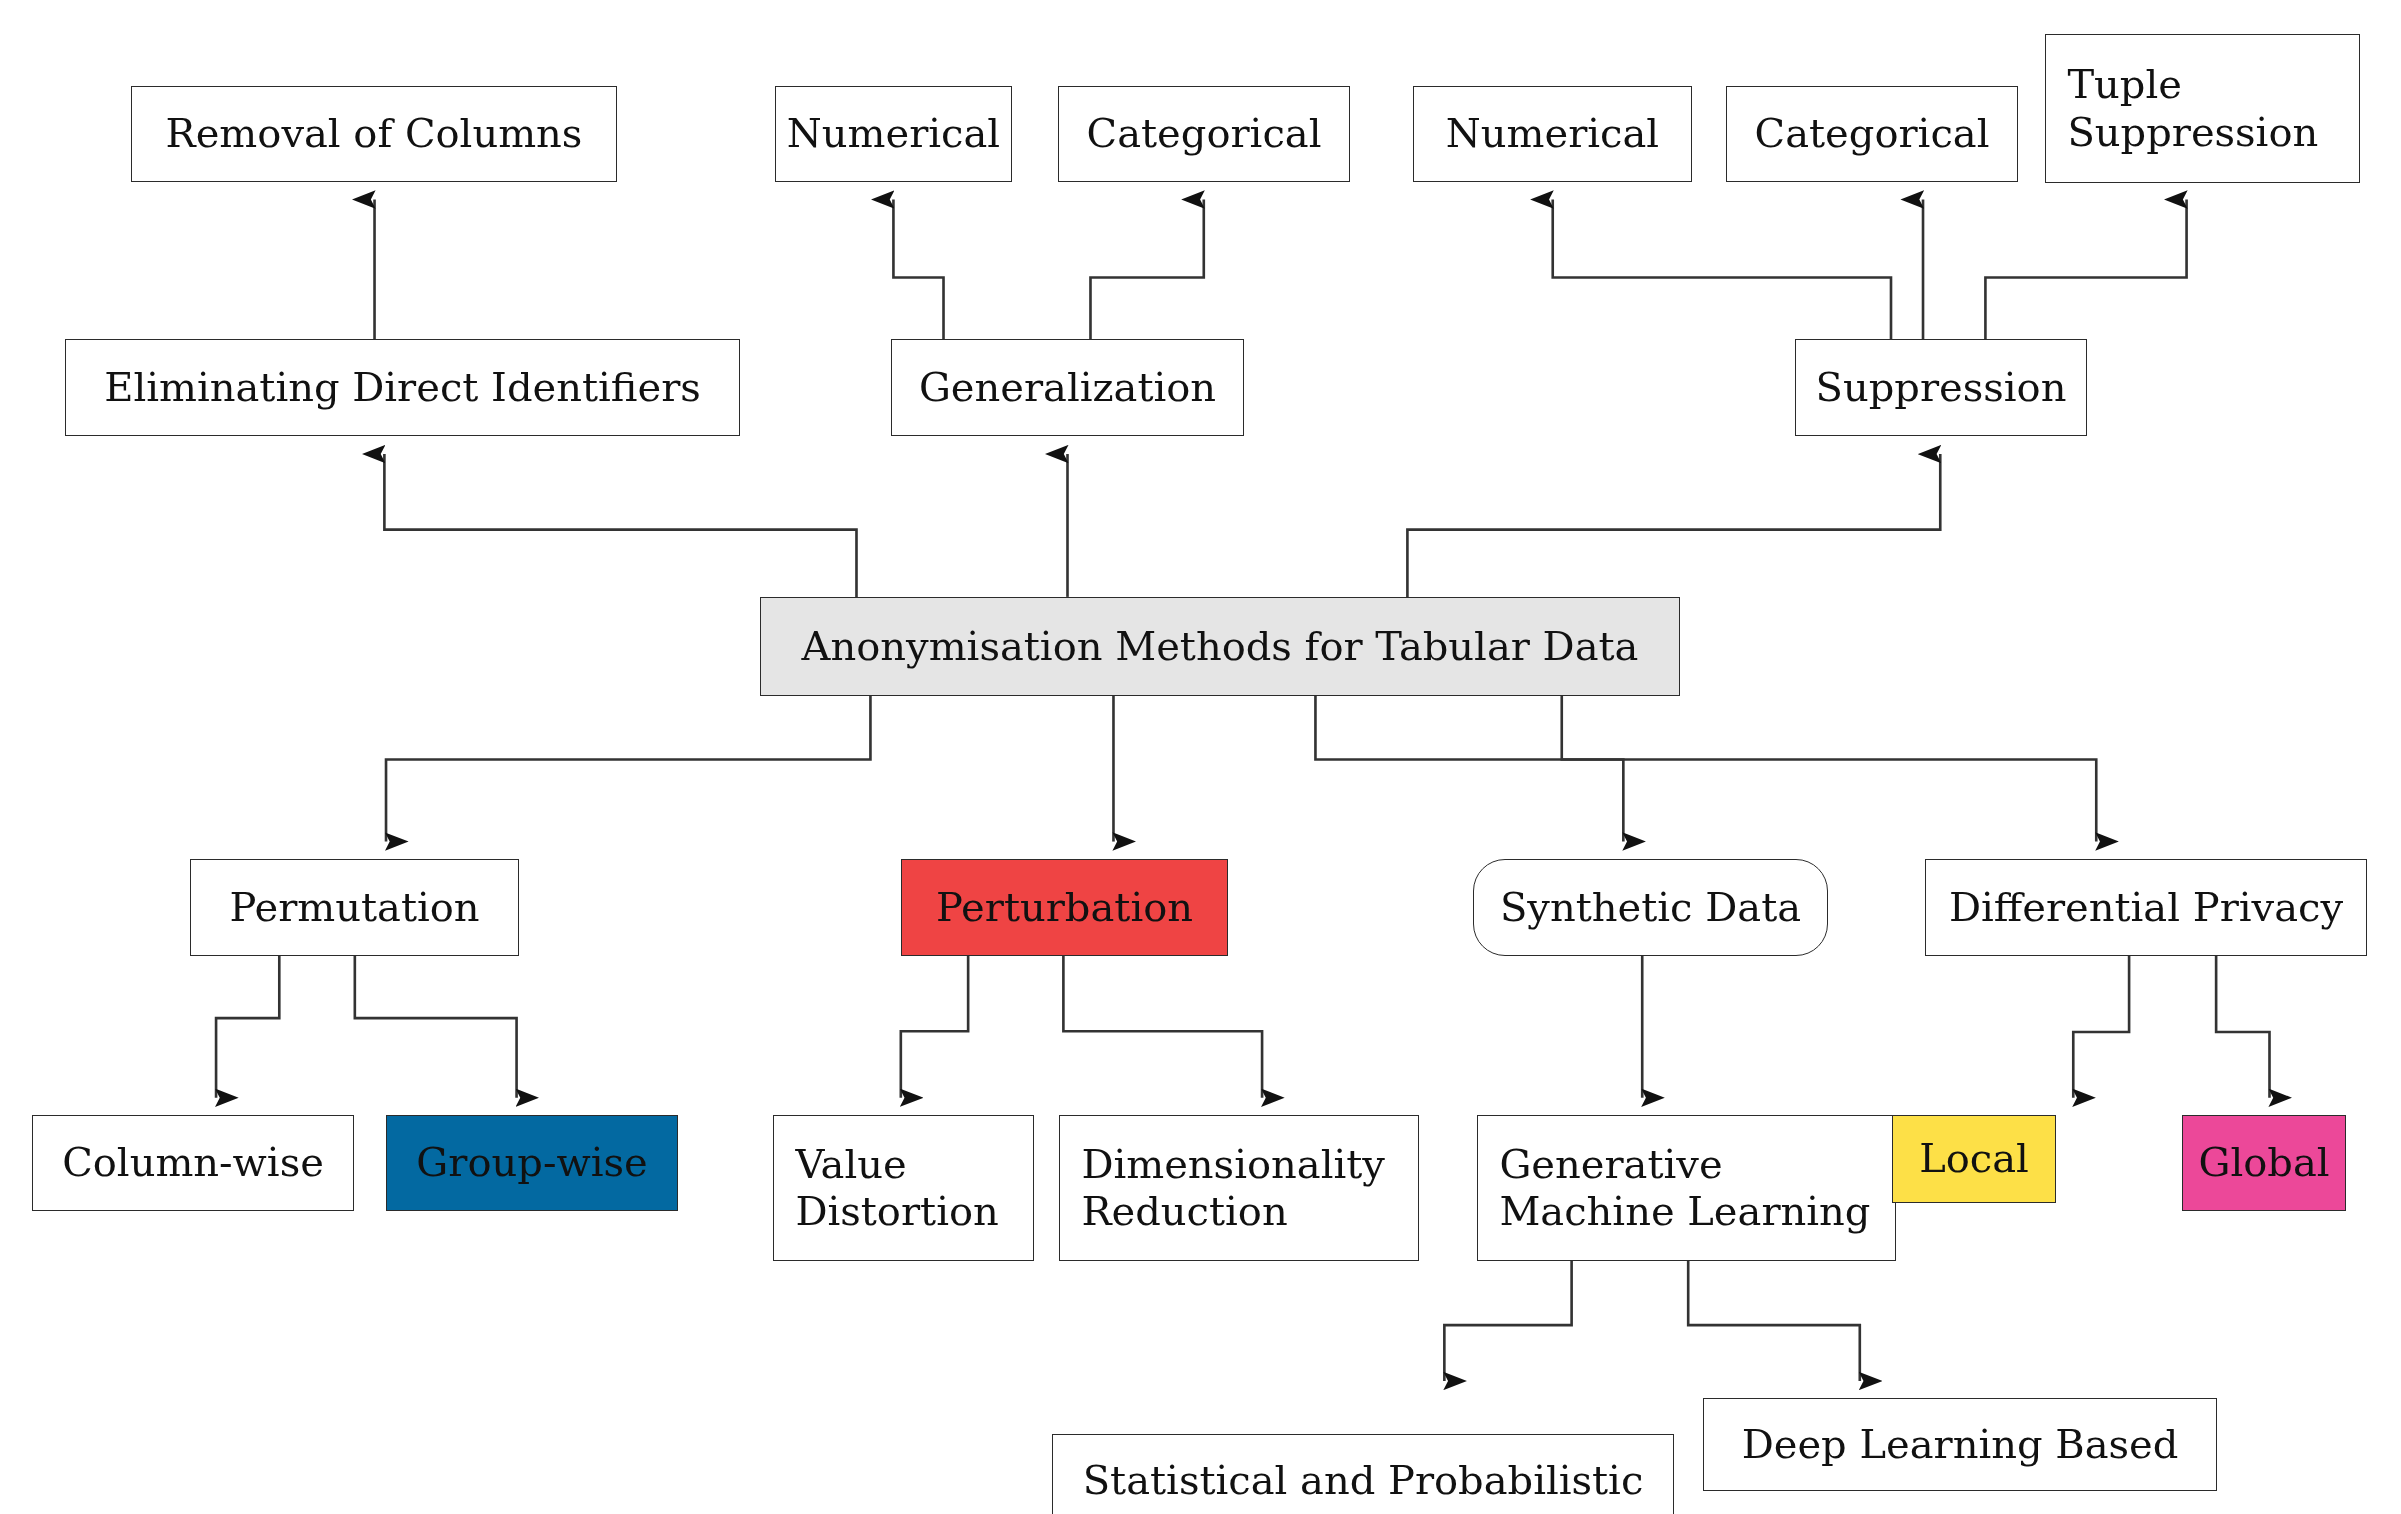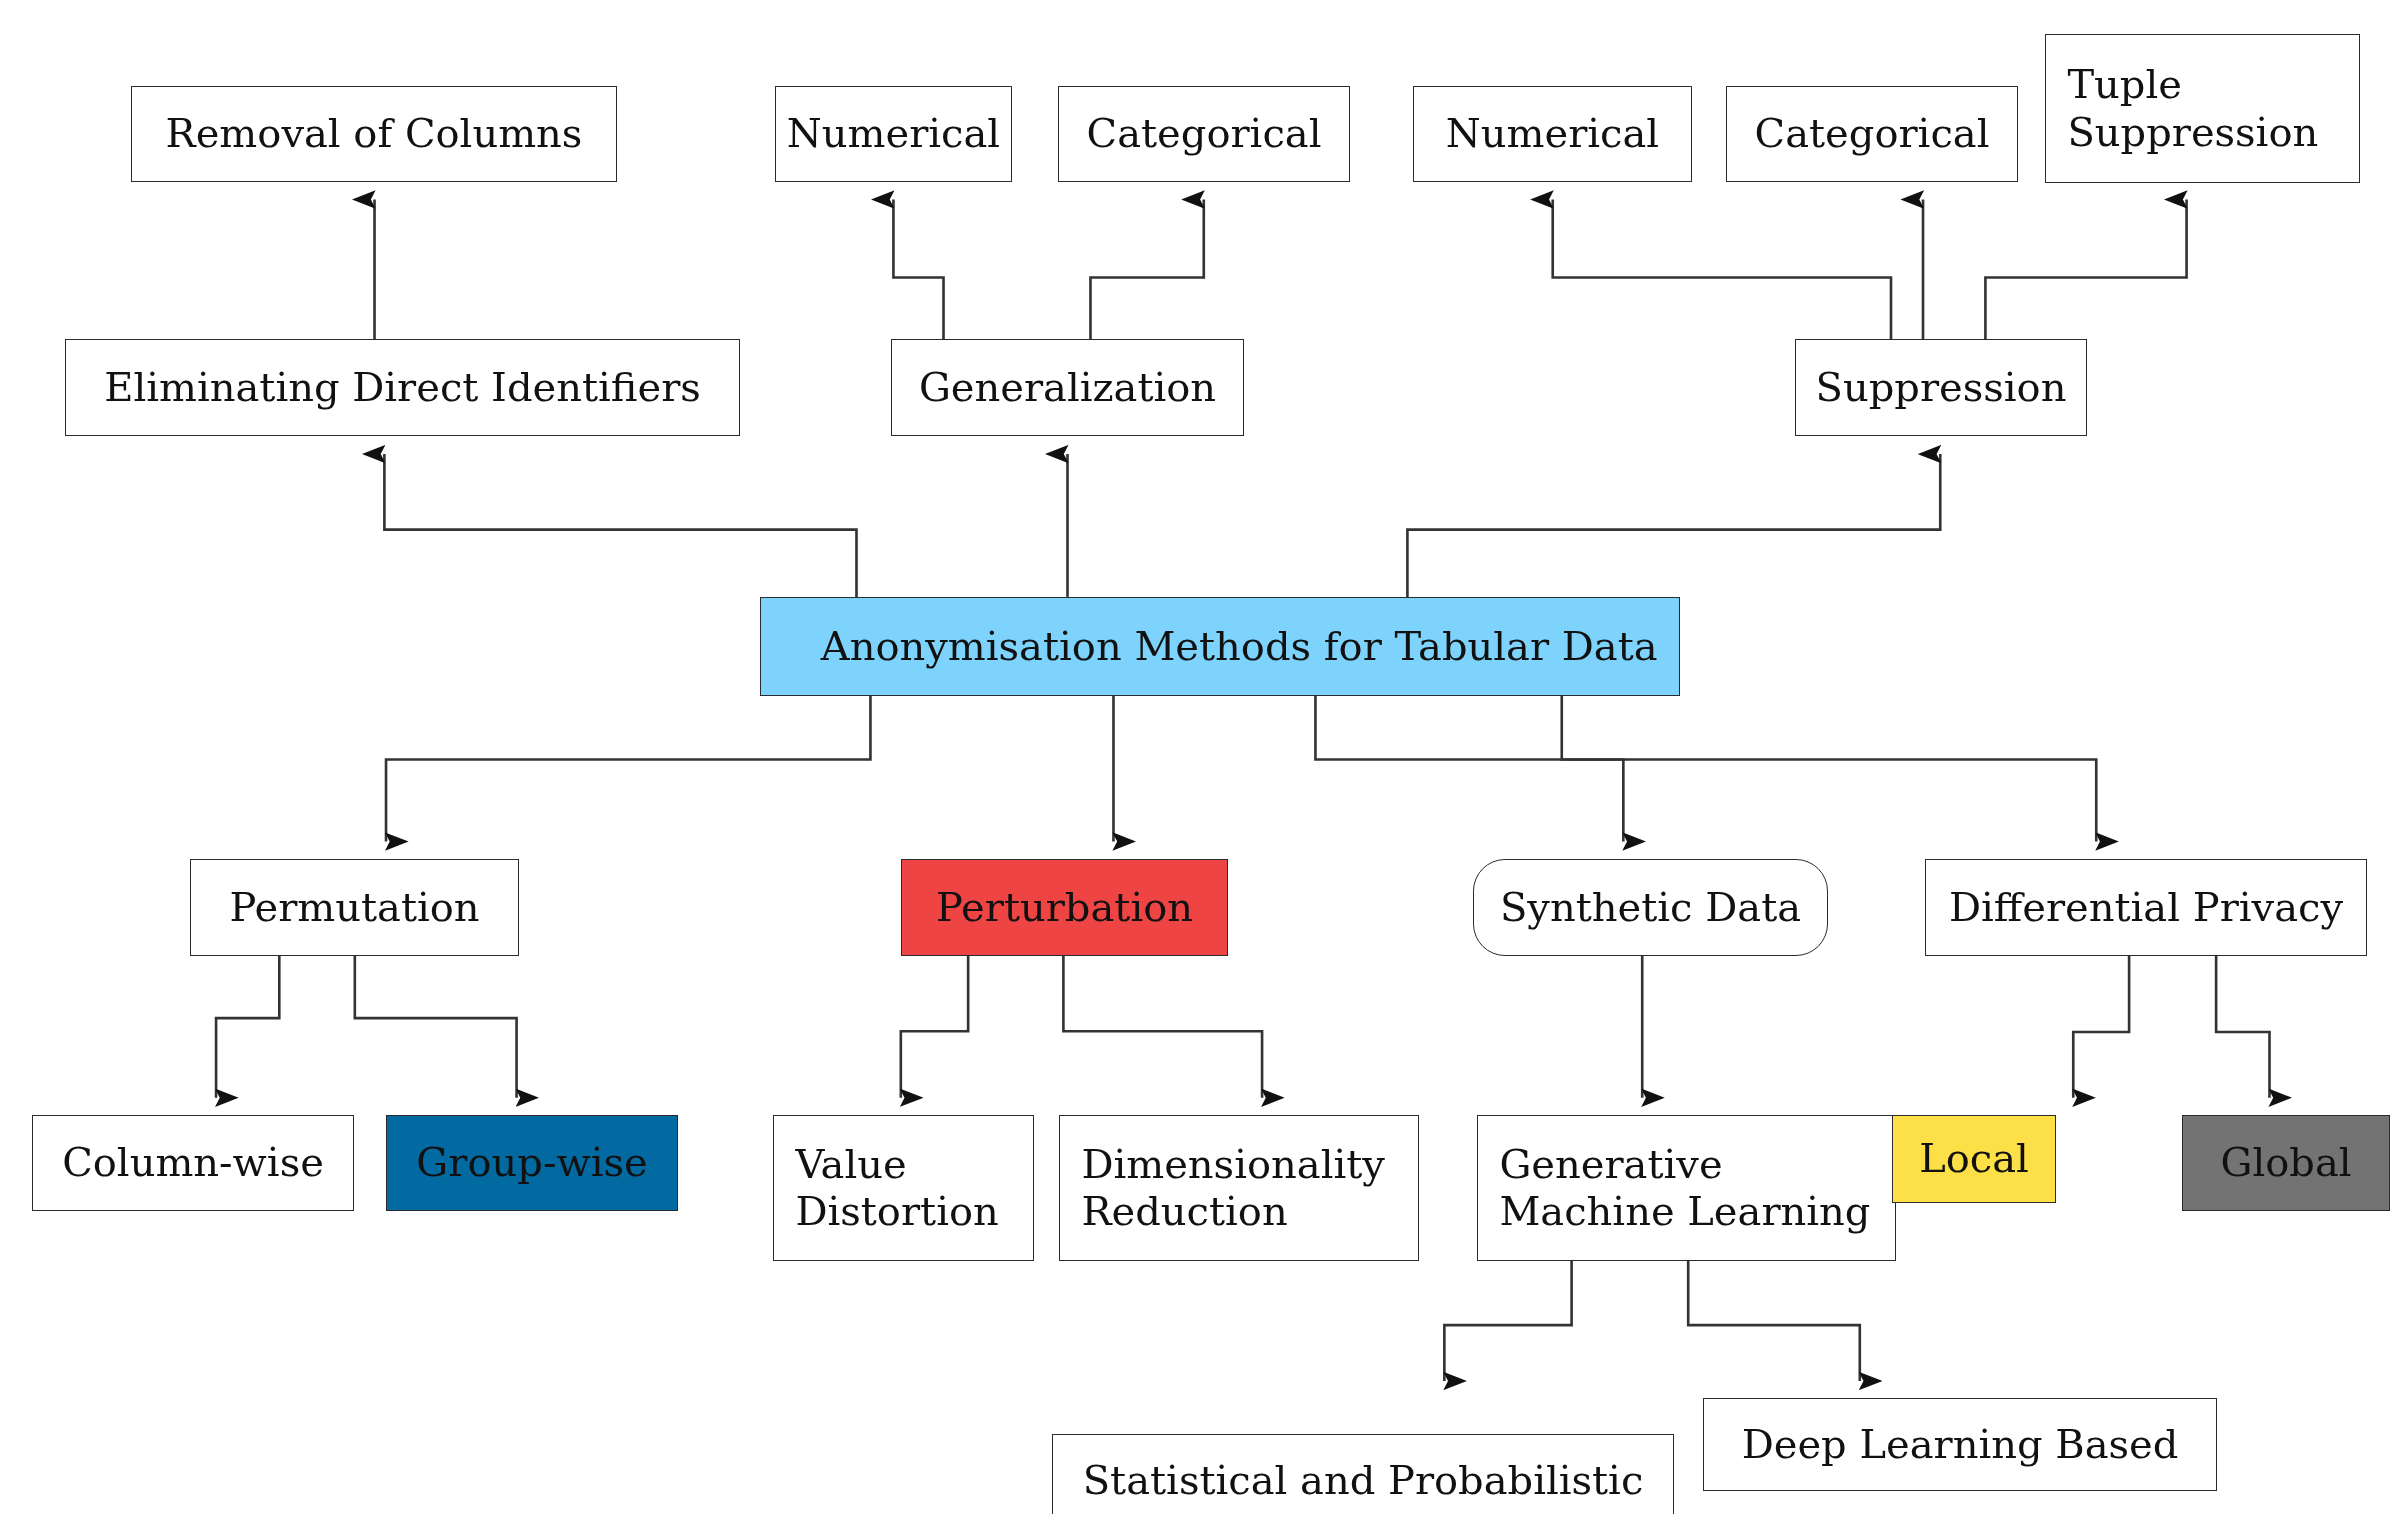--- a/index.html
+++ b/index.html
@@ -59,21 +59,21 @@
         <path d="M 1295 1164 L 1295 1256 L 1537 1256 L 1537 1337" marker-end="url(#arrowhead)"></path>
         <path d="M 2000 1164 L 2000 1337" marker-end="url(#arrowhead)"></path>
         <path d="M 2593 1164 L 2593 1257 L 2525 1257 L 2525 1337" marker-end="url(#arrowhead)"></path>
         <path d="M 2699 1164 L 2699 1257 L 2764 1257 L 2764 1337" marker-end="url(#arrowhead)"></path>
         <path d="M 1914 1536 L 1914 1614 L 1759 1614 L 1759 1682" marker-end="url(#arrowhead)"></path>
         <path d="M 2056 1536 L 2056 1614 L 2265 1614 L 2265 1682" marker-end="url(#arrowhead)"></path>
       </g>
   </svg>
 
   <div id="nodes">
-      <div class="node center" style="left: 760px; top: 597px; width: 920px; height: 99px; border-color: rgb(43, 43, 43); background: #7dd3fc; color: rgb(17, 17, 17); justify-content: flex-end;"><span class="pad">Anonymisation Methods for Tabular Data</span></div>
+      <div class="node center" style="left: 760px; top: 597px; width: 920px; height: 99px; border-color: rgb(43, 43, 43); background: #e5e5e5; color: rgb(17, 17, 17);"><span class="pad">Anonymisation Methods for Tabular Data</span></div>
       <div class="node center" style="left: 65px; top: 339px; width: 675px; height: 97px; border-color: rgb(43, 43, 43); background: rgb(255, 255, 255); color: rgb(17, 17, 17);"><span class="pad">Eliminating Direct Identifiers</span></div>
       <div class="node center" style="left: 891px; top: 339px; width: 353px; height: 97px; border-color: rgb(43, 43, 43); background: rgb(255, 255, 255); color: rgb(17, 17, 17);"><span class="pad">Generalization</span></div>
       <div class="node center" style="left: 1795px; top: 339px; width: 292px; height: 97px; border-color: rgb(43, 43, 43); background: rgb(255, 255, 255); color: rgb(17, 17, 17);"><span class="pad">Suppression</span></div>
       <div class="node center" style="left: 131px; top: 86px; width: 486px; height: 96px; border-color: rgb(43, 43, 43); background: rgb(255, 255, 255); color: rgb(17, 17, 17);"><span class="pad">Removal of Columns</span></div>
       <div class="node center" style="left: 775px; top: 86px; width: 237px; height: 96px; border-color: rgb(43, 43, 43); background: rgb(255, 255, 255); color: rgb(17, 17, 17);"><span class="pad">Numerical</span></div>
       <div class="node center" style="left: 1058px; top: 86px; width: 292px; height: 96px; border-color: rgb(43, 43, 43); background: rgb(255, 255, 255); color: rgb(17, 17, 17);"><span class="pad">Categorical</span></div>
       <div class="node center" style="left: 1413px; top: 86px; width: 279px; height: 96px; border-color: rgb(43, 43, 43); background: rgb(255, 255, 255); color: rgb(17, 17, 17);"><span class="pad">Numerical</span></div>
       <div class="node center" style="left: 1726px; top: 86px; width: 292px; height: 96px; border-color: rgb(43, 43, 43); background: rgb(255, 255, 255); color: rgb(17, 17, 17);"><span class="pad">Categorical</span></div>
       <div class="node left" style="left: 2045px; top: 34px; width: 315px; height: 149px; border-color: rgb(43, 43, 43); background: rgb(255, 255, 255); color: rgb(17, 17, 17);"><span class="pad">Tuple
 Suppression</span></div>
@@ -83,19 +83,19 @@
       <div class="node center" style="left: 1925px; top: 859px; width: 442px; height: 97px; border-color: rgb(43, 43, 43); background: rgb(255, 255, 255); color: rgb(17, 17, 17);"><span class="pad">Differential Privacy</span></div>
       <div class="node center" style="left: 32px; top: 1115px; width: 322px; height: 96px; border-color: rgb(43, 43, 43); background: rgb(255, 255, 255); color: rgb(17, 17, 17);"><span class="pad">Column-wise</span></div>
       <div class="node center" style="left: 386px; top: 1115px; width: 292px; height: 96px; border-color: rgb(43, 43, 43); background: #0369a1; color: rgb(17, 17, 17);"><span class="pad">Group-wise</span></div>
       <div class="node left" style="left: 773px; top: 1115px; width: 261px; height: 146px; border-color: rgb(43, 43, 43); background: rgb(255, 255, 255); color: rgb(17, 17, 17);"><span class="pad">Value
 Distortion</span></div>
       <div class="node left" style="left: 1059px; top: 1115px; width: 360px; height: 146px; border-color: rgb(43, 43, 43); background: rgb(255, 255, 255); color: rgb(17, 17, 17);"><span class="pad">Dimensionality
 Reduction</span></div>
       <div class="node left" style="left: 1477px; top: 1115px; width: 419px; height: 146px; border-color: rgb(43, 43, 43); background: rgb(255, 255, 255); color: rgb(17, 17, 17);"><span class="pad">Generative
 Machine Learning</span></div>
       <div class="node center" style="left: 1892px; top: 1115px; width: 164px; height: 88px; border-color: rgb(43, 43, 43); background: #fde047; color: rgb(17, 17, 17);"><span class="pad">Local</span></div>
-      <div class="node center" style="left: 2182px; top: 1115px; width: 208px; height: 96px; border-color: rgb(43, 43, 43); background: #737373; color: rgb(17, 17, 17);"><span class="pad">Global</span></div>
+      <div class="node center" style="left: 2182px; top: 1115px; width: 164px; height: 96px; border-color: rgb(43, 43, 43); background: #ec4899; color: rgb(17, 17, 17);"><span class="pad">Global</span></div>
       <div class="node center" style="left: 1052px; top: 1398px; width: 622px; height: 93px; border-color: rgb(43, 43, 43); background: rgb(255, 255, 255); color: rgb(17, 17, 17); margin-top: 36px;"><span class="pad">Statistical and Probabilistic</span></div>
       <div class="node center" style="left: 1703px; top: 1398px; width: 514px; height: 93px; border-color: rgb(43, 43, 43); background: rgb(255, 255, 255); color: rgb(17, 17, 17);"><span class="pad">Deep Learning Based</span></div>
     </div>
 
 </div>
 
 
 </body></html>

